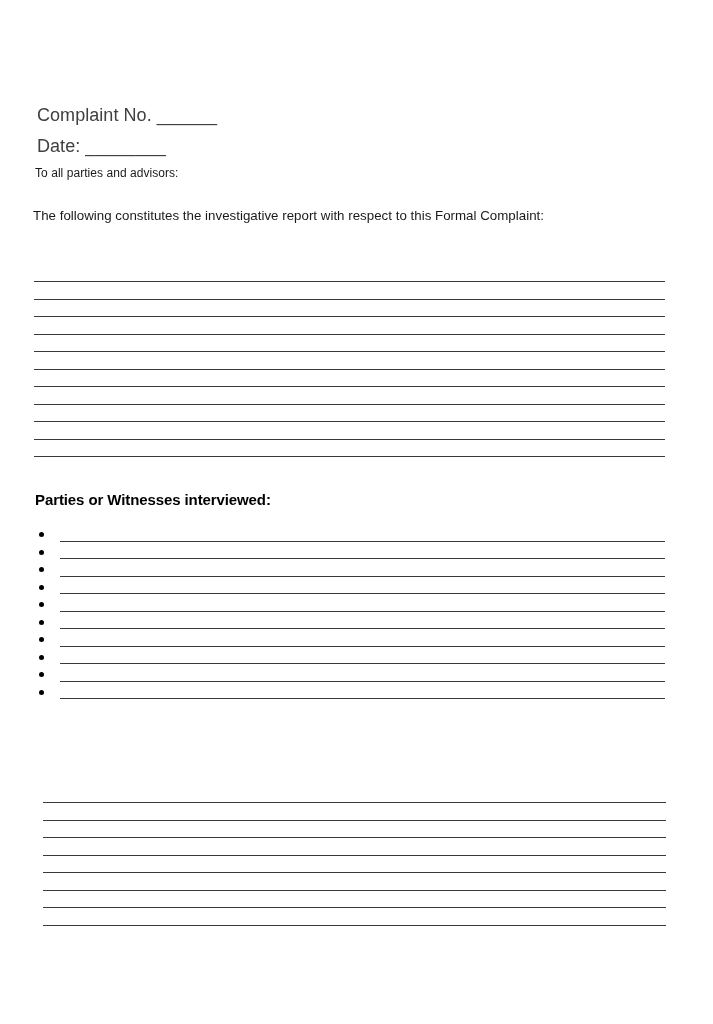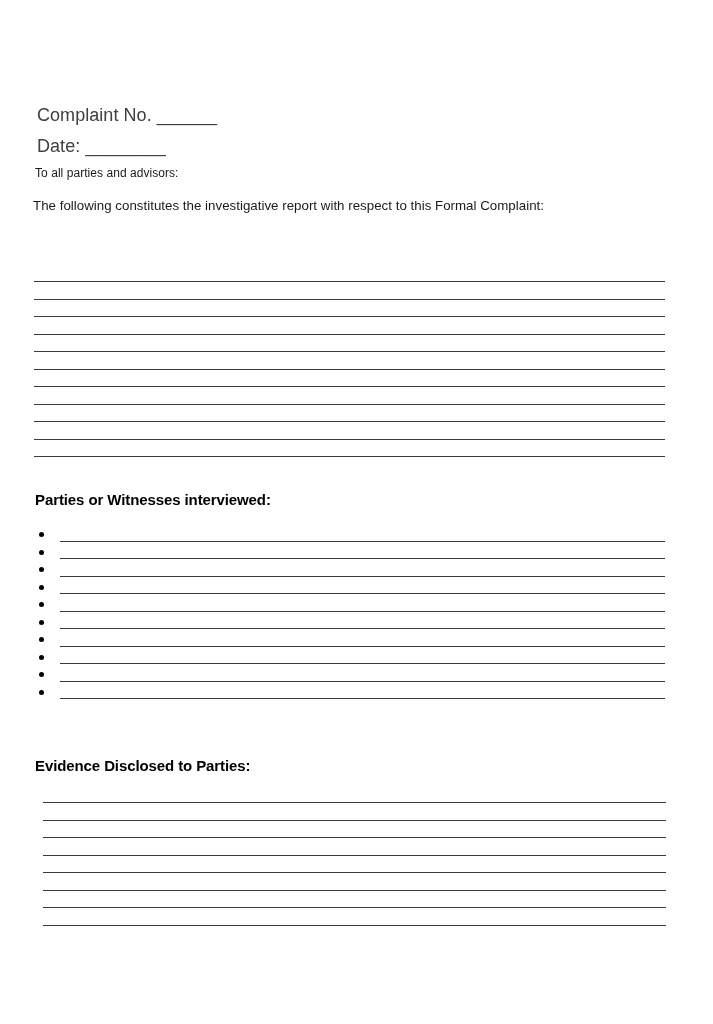--- a/index.html
+++ b/index.html
@@ -60,21 +60,21 @@
 
   
   .para {
     position: absolute;
     left: 33px;
     font-size: 13.3px;
     color: #1a1a1a;
     white-space: nowrap;
     letter-spacing: 0.02px;
   }
-  .para-1 { top: 198px; text-align: center; }
+  .para-1 { top: 208px; text-align: center; }
   .para-2 { top: 239px; }
 
   
   .sec-heading {
     position: absolute;
     left: 35px;
     font-size: 15px;
     font-weight: bold;
     color: #000;
     white-space: nowrap;
@@ -207,21 +207,20 @@
       <div class="witness-row" style="top: 140px;">
         <span class="bullet"></span>
         <span class="bullet-rule"></span>
       </div>
       <div class="witness-row" style="top: 157.5px;">
         <span class="bullet"></span>
         <span class="bullet-rule"></span>
       </div>
     </div>
 
-  <div class="sec-heading heading-evidence">Evidence Disclosed to Parties:</div>
 
   <div class="rules" id="evidence-rules">
       <div class="rule" style="top: 7px;"></div>
       <div class="rule" style="top: 24.5px;"></div>
       <div class="rule" style="top: 42px;"></div>
       <div class="rule" style="top: 59.5px;"></div>
       <div class="rule" style="top: 77px;"></div>
       <div class="rule" style="top: 94.5px;"></div>
       <div class="rule" style="top: 112px;"></div>
       <div class="rule" style="top: 129.5px;"></div>

